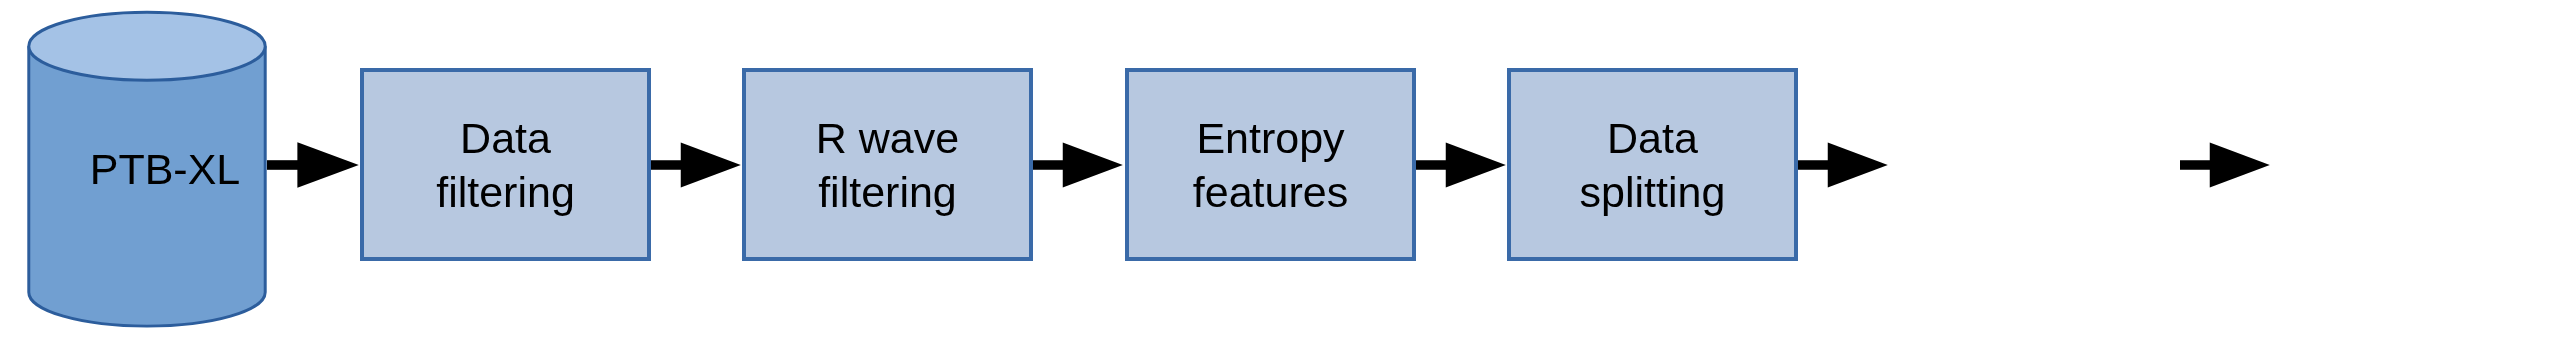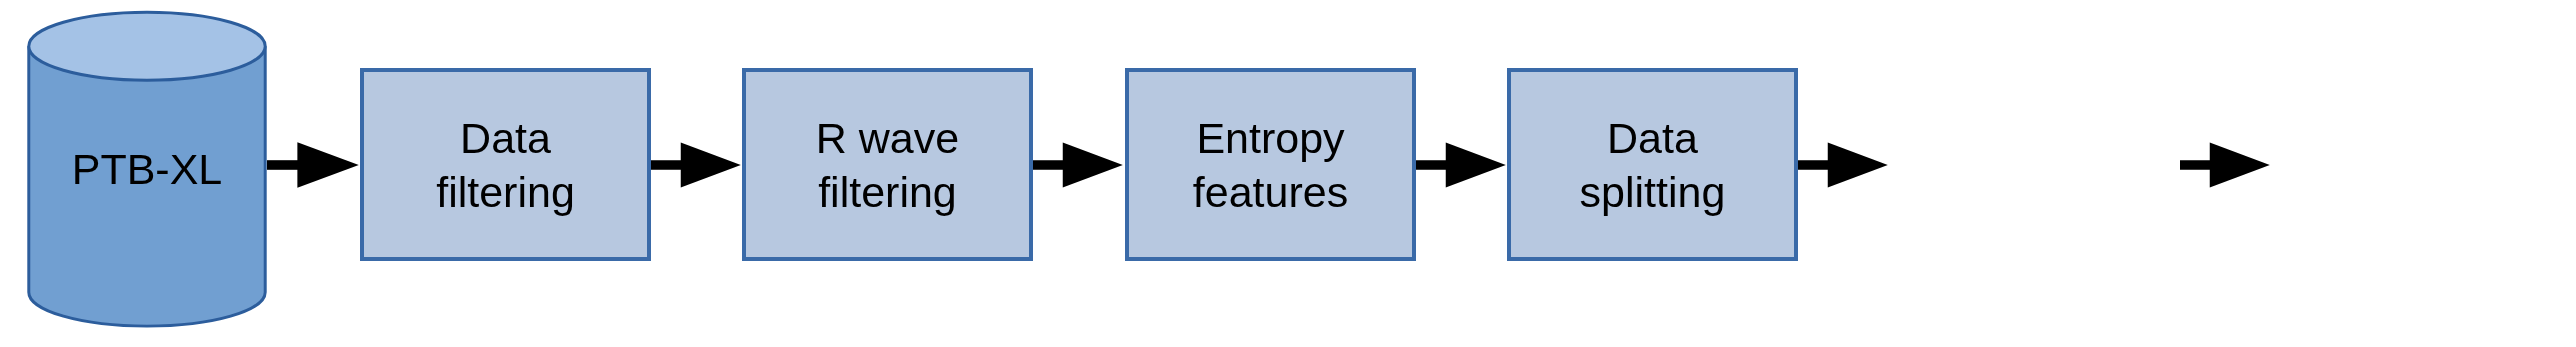--- a/index.html
+++ b/index.html
@@ -11,20 +11,21 @@
     font-family: "Liberation Sans", sans-serif;
     color: #000000;
     overflow: hidden;
   }
   .db-node {
     position: absolute;
     left: 27px;
     top: 8.3px;
     width: 240px;
     height: 320px;
+    padding-left: 36px;
   }
   .db-node svg { position: absolute; left: 0; top: 0; }
   .db-label {
     position: absolute;
     left: 0;
     top: 134px;
     width: 100%;
     text-align: center;
     font-size: 43px;
     line-height: 54px;

